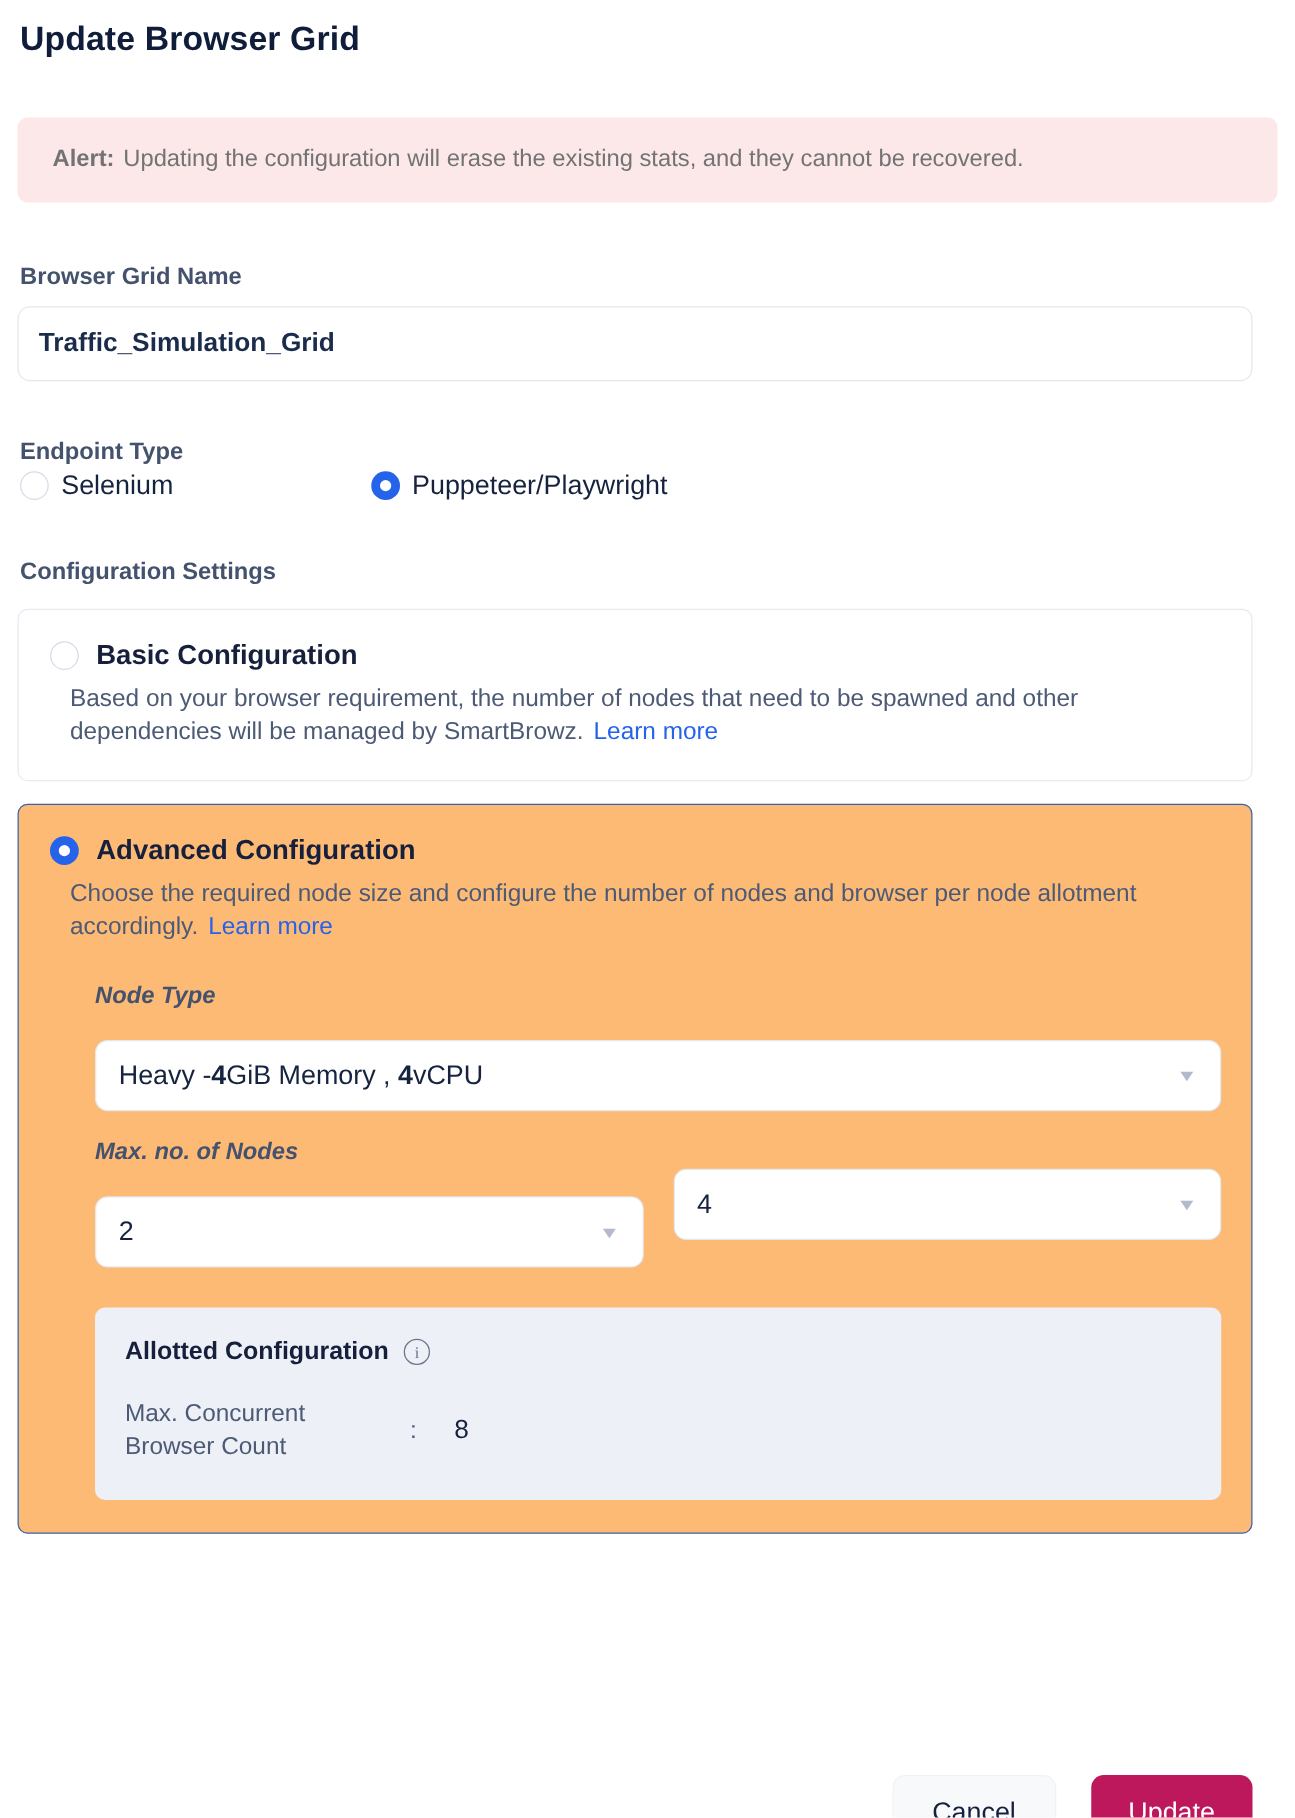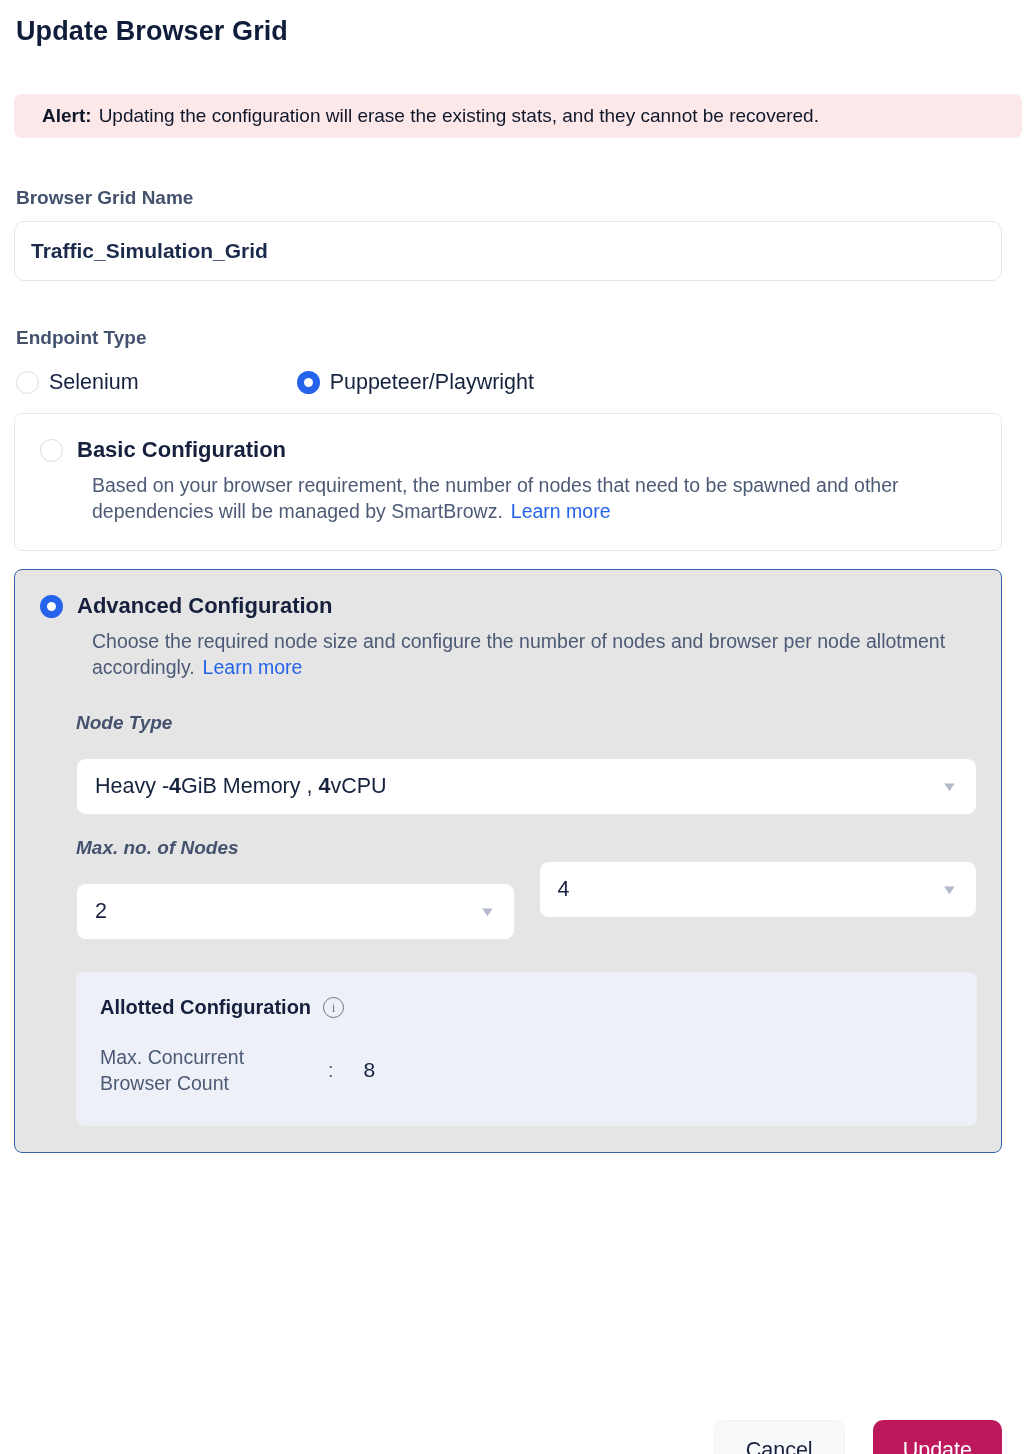--- a/index.html
+++ b/index.html
@@ -19,26 +19,26 @@
     font-weight: 700;
     color: #101d3a;
     margin-left: 2px;
     letter-spacing: 0.1px;
   }
 
   .alert-banner {
     margin-top: 47px;
     background: #fde8e9;
     border-radius: 8px;
-    height: 44px;
+    height: 68px;
     display: flex;
     align-items: center;
     padding: 0 28px;
     font-size: 19px;
-    color: #0f172a;
+    color: #737373;
     text-align: right;
   }
   .alert-banner b { margin-right: 7px; }
 
   .field-label {
     margin-top: 49px;
     font-size: 19px;
     font-weight: 700;
     color: #44526e;
     margin-left: 2px;
@@ -54,21 +54,21 @@
     font-size: 21px;
     color: #1b2b4b;
     padding: 0 16px;
     background: #ffffff;
     outline: none;
     display: block;
     font-weight: bold;
   }
 
   .radio-row {
-    margin-top: 21px;
+    margin-top: 3px;
     display: flex;
     align-items: center;
     margin-left: 2px;
   }
   .radio-option { display: flex; align-items: center; cursor: pointer; }
   .radio-option + .radio-option { margin-left: 158px; }
   .radio-circle {
     width: 23px; height: 23px;
     border-radius: 50%;
     border: 1.5px solid #d7dce6;
@@ -99,32 +99,32 @@
   .config-card {
     margin-top: 18px;
     width: 988px;
     border: 1px solid #e5e9f0;
     border-radius: 8px;
     background: #ffffff;
     padding: 23px 24px 26px 25px;
   }
   .config-card.selected {
     border: 1px solid #3a62ac;
-    background: #e5e5e5;
+    background: #fdba74;
   }
   .card-head { display: flex; align-items: center; text-align: center; }
   .card-title {
     margin-left: 14px;
     font-size: 22px;
     font-weight: 700;
     color: #16203d;
   }
   .card-desc {
     margin-top: 9px;
-    margin-left: 52px;
+    margin-left: 16px;
     max-width: 908px;
     font-size: 19.5px;
     line-height: 26px;
     color: #4c5a76;
   }
   .learn-more { color: #2563eb; text-decoration: none; margin-left: 8px; cursor: pointer; }
 
   .adv-indent { margin-left: 36px; }
 
   .input-label {
@@ -248,20 +248,21 @@
     <div class="radio-option">
       <span class="radio-circle"></span>
       <span class="radio-label">Selenium</span>
     </div>
     <div class="radio-option">
       <span class="radio-circle checked"></span>
       <span class="radio-label">Puppeteer/Playwright</span>
     </div>
   </div>
 
+  <div class="section-label">Configuration Settings</div>
 
   <div class="config-card">
     <div class="card-head">
       <span class="radio-circle"></span>
       <span class="card-title">Basic Configuration</span>
     </div>
     <div class="card-desc"><span>Based on your browser requirement, the number of nodes that need to be spawned and other dependencies will be managed by SmartBrowz.</span><a class="learn-more">Learn more</a></div>
   </div>
 
   <div class="config-card selected">

